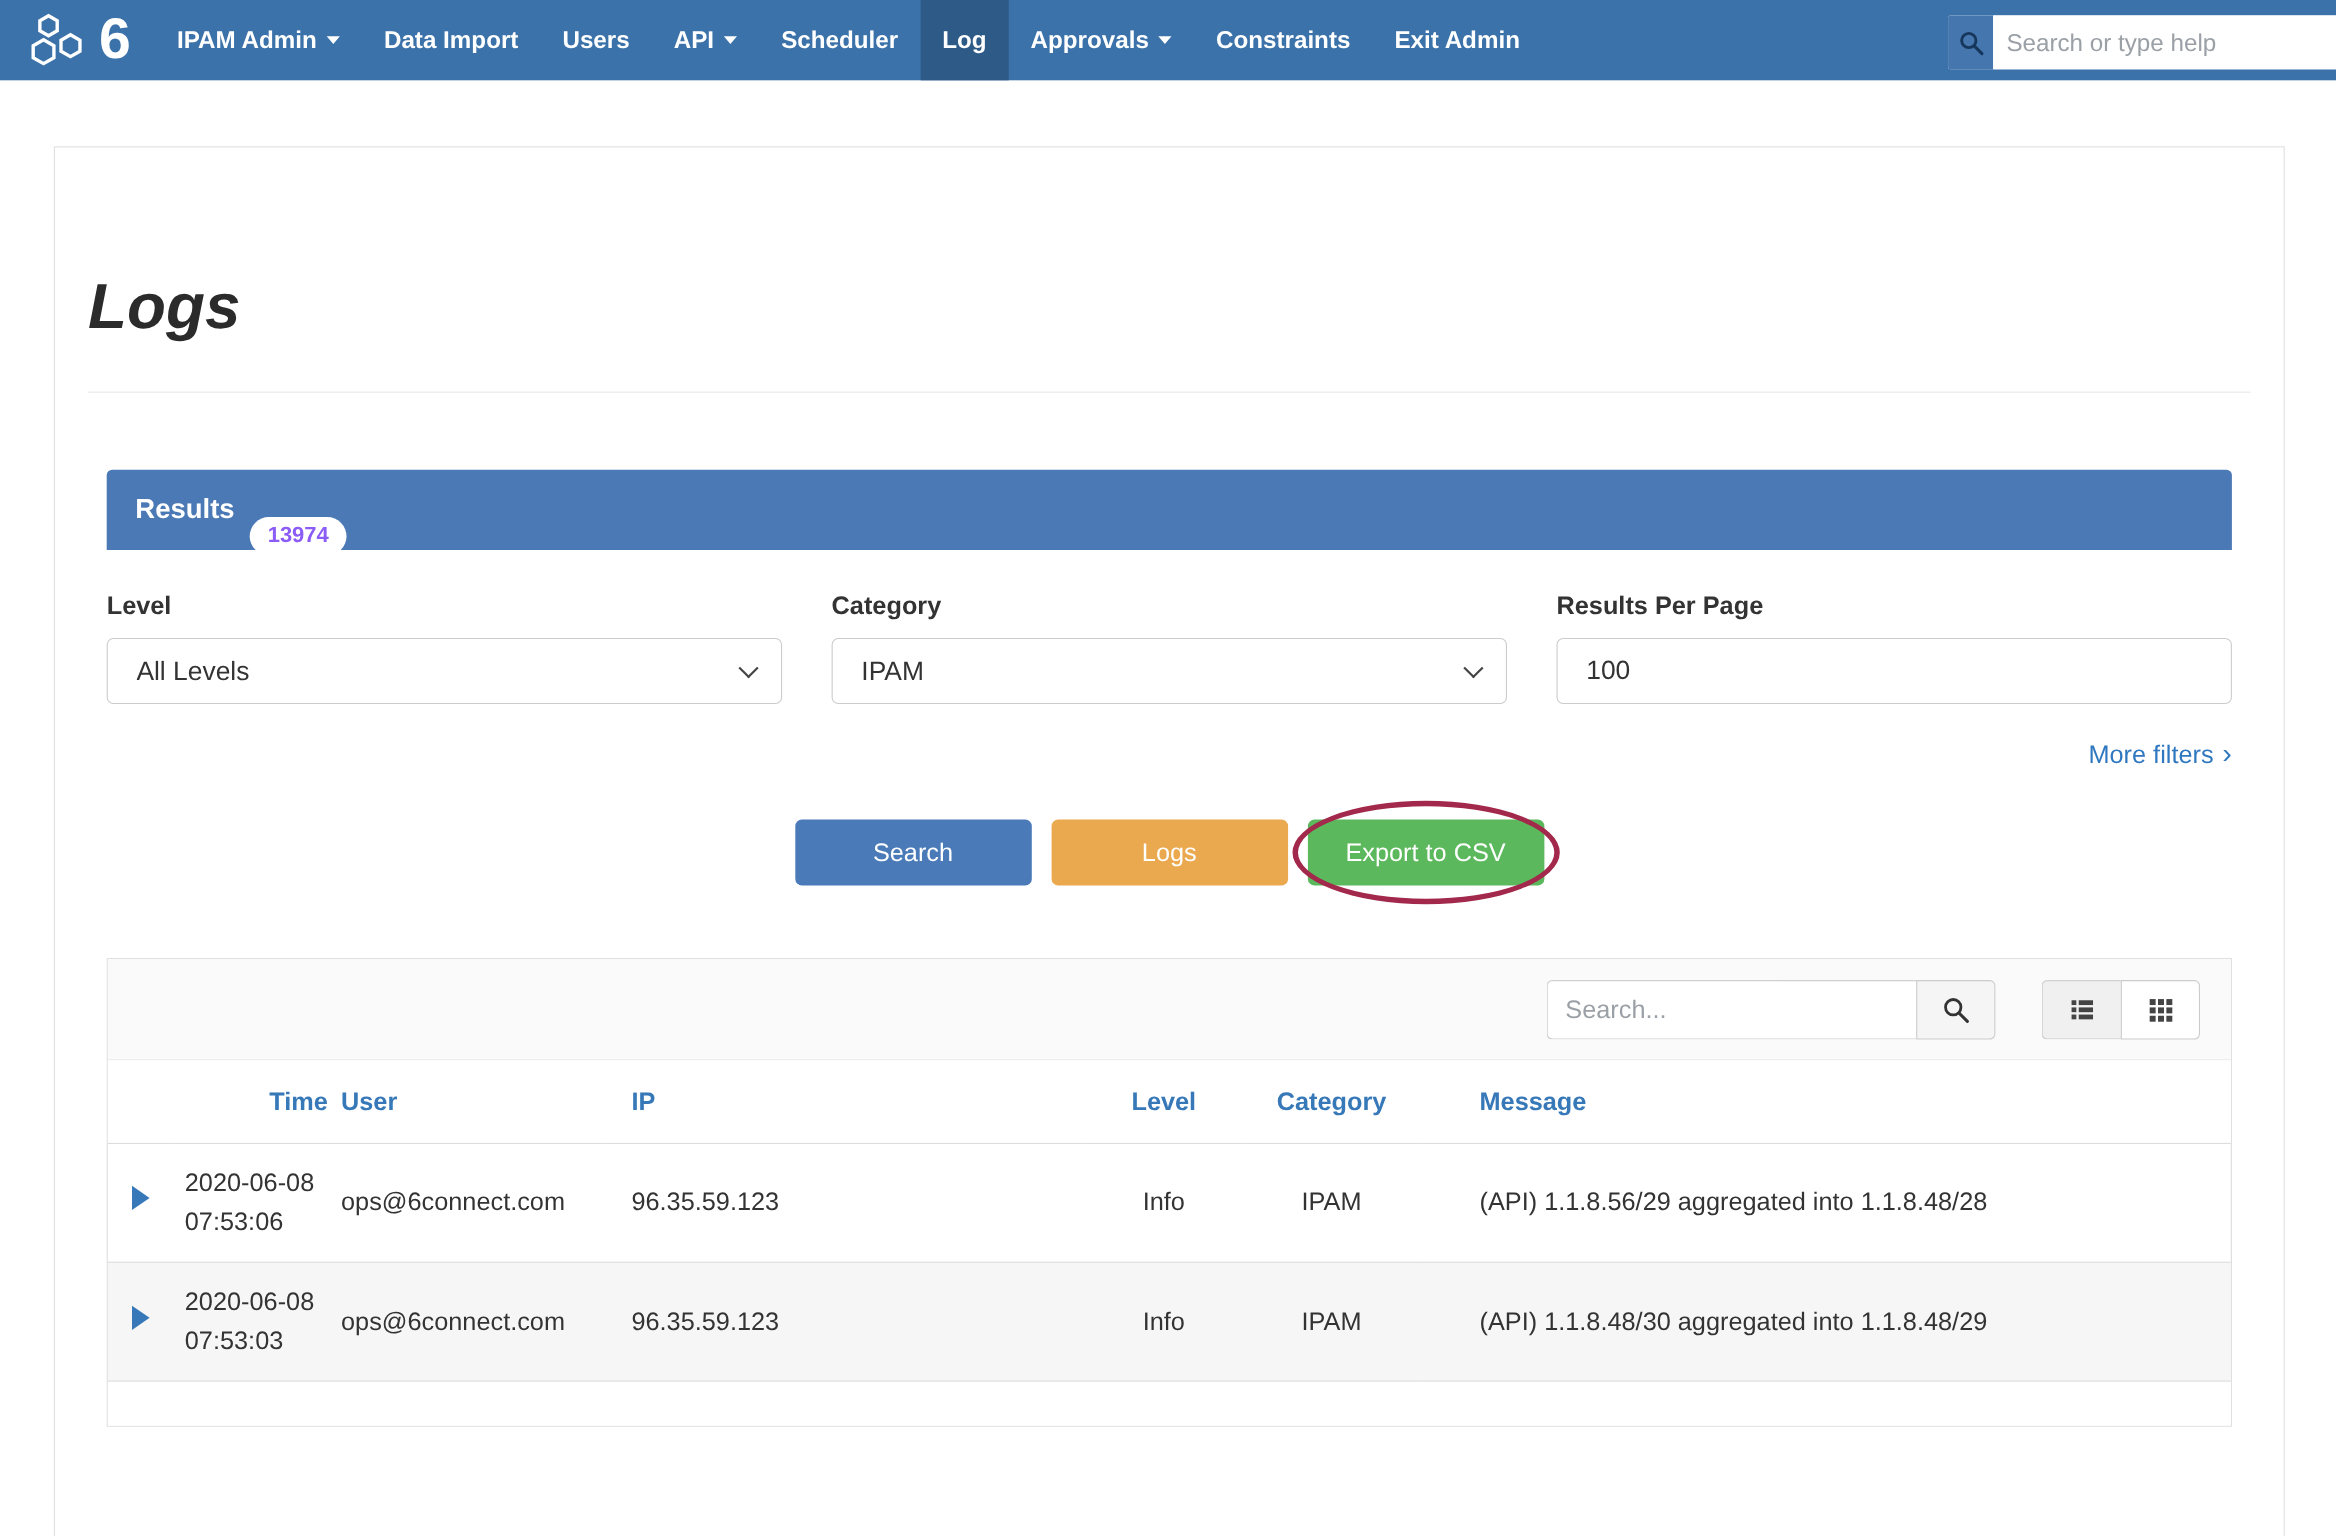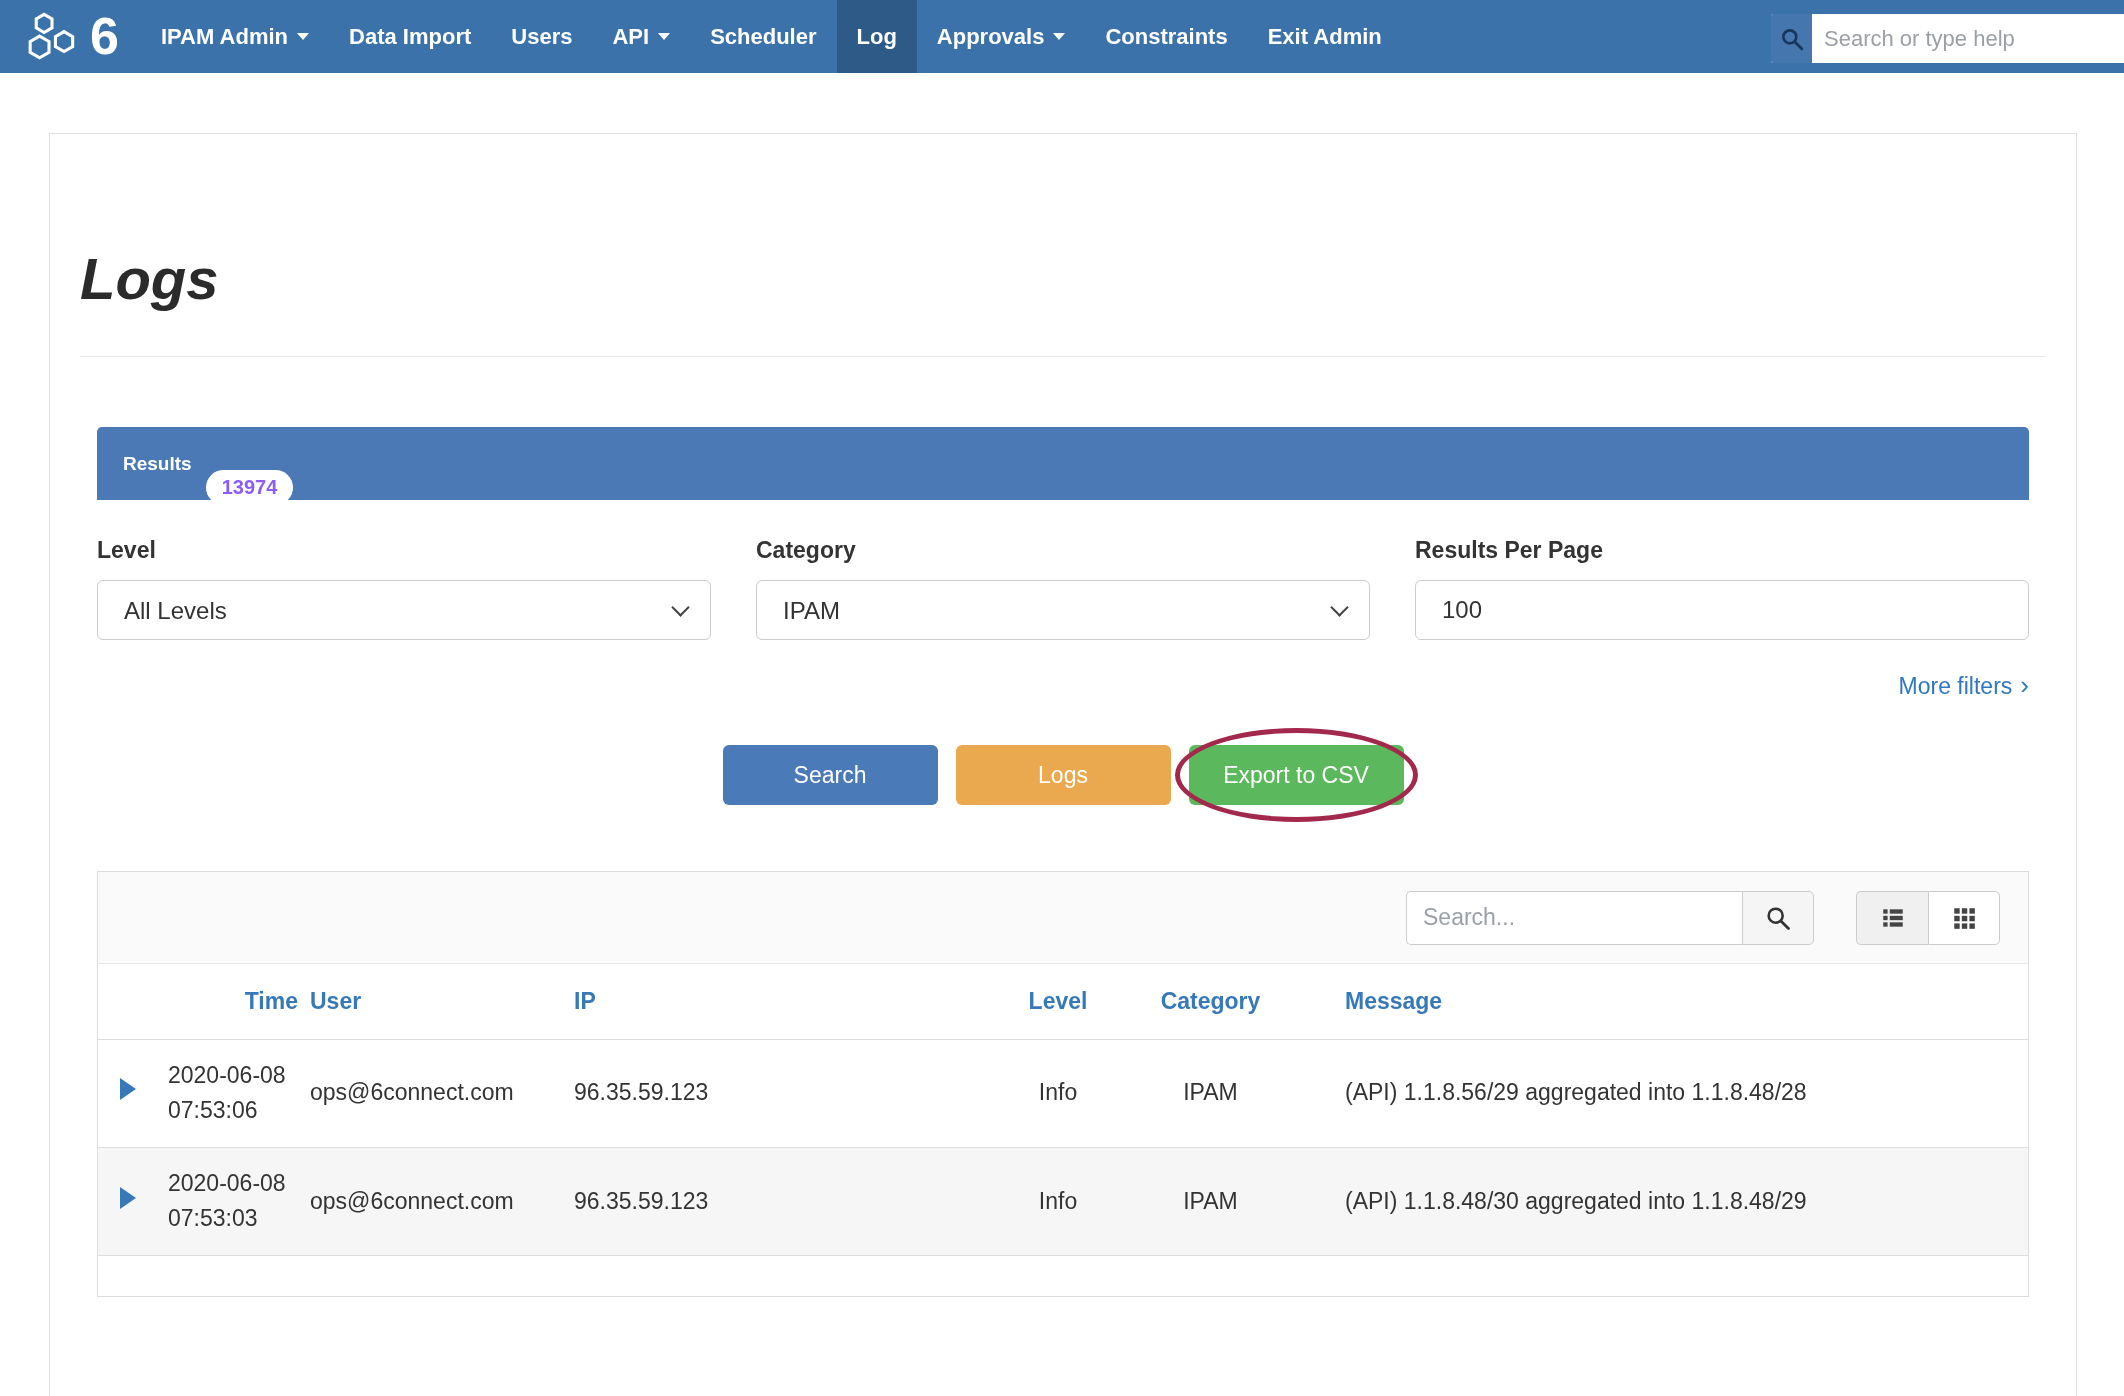--- a/index.html
+++ b/index.html
@@ -29,21 +29,21 @@
 
   
   .page-card { position: absolute; left: 49px; top: 133px; width: 2028px; height: 1500px;
     background: #ffffff; border: 1px solid #e0e0e0; }
   .page-title { font-size: 58px; font-weight: 700; color: #2b2b2b; margin: 111px 0 0 30px; font-style: italic; }
   .title-rule { border: none; border-top: 1px solid #e8e8e8; margin: 44px 30px 0 30px; }
 
   
   .results-bar { margin: 70px 47px 0 47px; height: 73px; background: #4a79b5;
     border-radius: 5px 5px 0 0; display: flex; align-items: center; padding-left: 26px; }
-  .results-title { color: #ffffff; font-size: 19px; font-weight: 700; }
+  .results-title { color: #ffffff; font-size: 25px; font-weight: 700; }
   .results-badge { margin-left: 14px; background: #ffffff; color: #8b5cf6;
     font-size: 20px; font-weight: 700; border-radius: 999px; padding: 6px 16px; margin-top: 48px; }
 
   
   .filters { margin: 37px 47px 0 47px; display: flex; justify-content: space-between; }
   .filter-col { width: 614px; }
   .filter-label { font-size: 23px; font-weight: 700; color: #333; }
   .control-wrap { position: relative; margin-top: 16px; }
   select.filter-select, input.filter-input { width: 100%; height: 60px; border: 1.5px solid #cccccc;
     border-radius: 6px; font-size: 24px; color: #333; padding: 0 26px; background: #ffffff;

